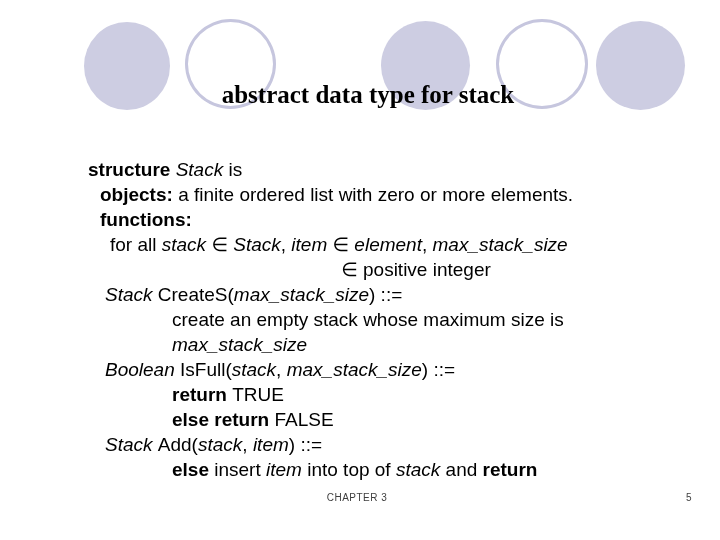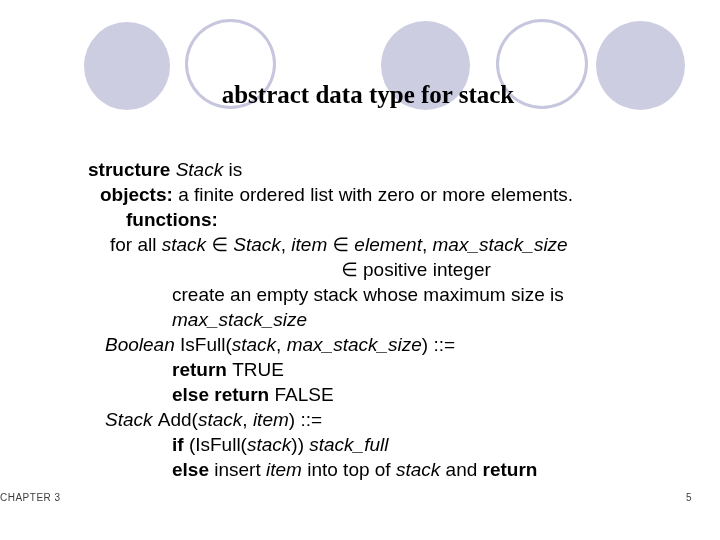--- a/index.html
+++ b/index.html
@@ -39,21 +39,21 @@
   #body .line{
     height:25px;line-height:25px;
     font-size:19px;
     white-space:pre;
   }
   #body .b{font-weight:bold;}
   #body .i{font-style:italic;}
   #body .r{font-weight:normal;font-style:normal;}
   #footer-chapter{
     position:absolute;left:0;top:492px;width:714px;
-    text-align:left;
+    text-align:center;
     font-size:10px;letter-spacing:0.5px;
     color:var(--footer,#3d3d3d);
     z-index:2;
   }
   #footer-page{
     position:absolute;left:686px;top:492px;
     font-size:10px;
     color:var(--footer,#3d3d3d);
     z-index:2;
   }
@@ -67,29 +67,29 @@
   <div class="circle-outline" style="left:185px;top:19px;width:91px;height:90px;"></div>
   <div class="circle-filled" style="left:381px;top:21px;width:89px;height:89px;"></div>
   <div class="circle-outline" style="left:496px;top:19px;width:92px;height:90px;"></div>
   <div class="circle-filled" style="left:596px;top:21px;width:89px;height:89px;"></div>
 
   <div id="title">abstract data type for stack</div>
 
   <div id="body">
       <div class="line" style="padding-left: 88px; margin-top: 34px;"><span class="b">structure </span><span class="i">Stack </span><span class="r">is</span></div>
       <div class="line" style="padding-left: 100px;"><span class="b">objects: </span><span class="r">a finite ordered list with zero or more elements.</span></div>
-      <div class="line" style="padding-left: 100px; margin-left: 26px;"><span class="b">functions:</span></div>
+      <div class="line" style="padding-left: 100px;"><span class="b">functions:</span></div>
       <div class="line" style="padding-left: 110px;"><span class="r">for all </span><span class="i">stack </span><span class="r">∈ </span><span class="i">Stack</span><span class="r">, </span><span class="i">item </span><span class="r">∈ </span><span class="i">element</span><span class="r">, </span><span class="i">max_stack_size</span></div>
       <div class="line" style="padding-left: 112px; text-align: center;"><span class="r">∈ positive integer</span></div>
+      <div class="line" style="padding-left: 105px;"><span class="i">Stack </span><span class="r">CreateS(</span><span class="i">max_stack_size</span><span class="r">) ::=</span></div>
       <div class="line" style="padding-left: 172px;"><span class="r">create an empty stack whose maximum size is</span></div>
       <div class="line" style="padding-left: 172px;"><span class="i">max_stack_size</span></div>
       <div class="line" style="padding-left: 105px;"><span class="i">Boolean </span><span class="r">IsFull(</span><span class="i">stack</span><span class="r">, </span><span class="i">max_stack_size</span><span class="r">) ::=</span></div>
       <div class="line" style="padding-left: 172px;"><span class="b">return </span><span class="r">TRUE</span></div>
       <div class="line" style="padding-left: 172px;"><span class="b">else return </span><span class="r">FALSE</span></div>
       <div class="line" style="padding-left: 105px;"><span class="i">Stack </span><span class="r">Add(</span><span class="i">stack</span><span class="r">, </span><span class="i">item</span><span class="r">) ::=</span></div>
-      <div class="line" style="padding-left: 172px;"><span class="b">if </span><span class="r">(IsFull(</span><span class="i">stack</span><span class="r">)) </span><span class="i">stack_full</span></div>
       <div class="line" style="padding-left: 172px;"><span class="b">else </span><span class="r">insert </span><span class="i">item </span><span class="r">into top of </span><span class="i">stack </span><span class="r">and </span><span class="b">return</span></div>
     </div>
 
   <div id="footer-chapter">CHAPTER 3</div>
   <div id="footer-page">5</div>
 
 </div>
 
 </body></html>

